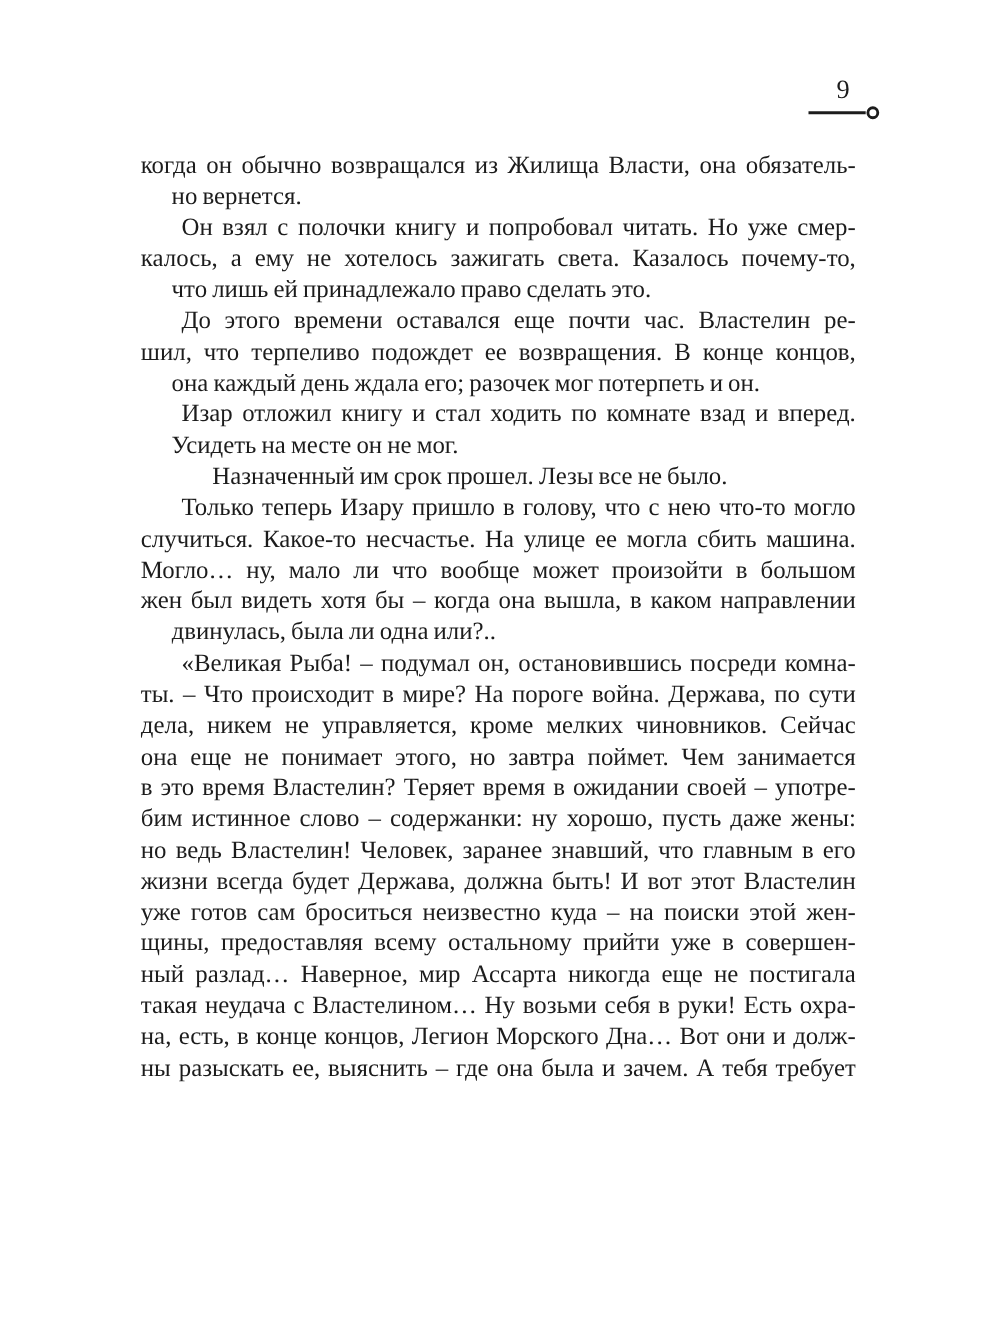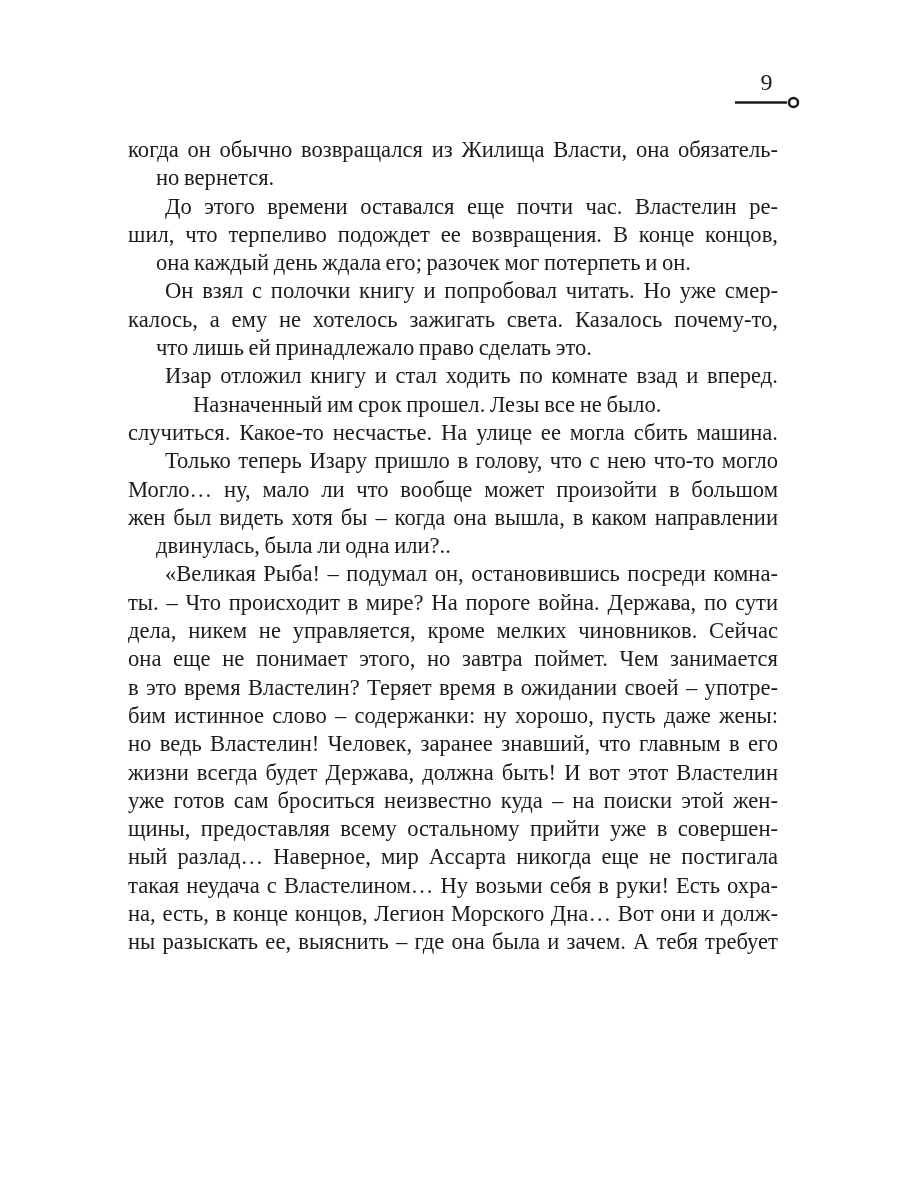--- a/index.html
+++ b/index.html
@@ -73,38 +73,39 @@
     <line x1="1" y1="7.5" x2="53" y2="7.5" stroke="#1c1c1c" stroke-width="2.6"></line>
     <circle cx="59.5" cy="7.5" r="4.5" fill="#ffffff" stroke="#1c1c1c" stroke-width="2.6"></circle>
   </svg>
 
   <div class="text-block">
       <div class="paragraph">
         <div class="line line-just">когда он обычно возвращался из Жилища Власти, она обязатель-</div>
         <div class="line line-last">но вернется.</div>
       </div>
       <div class="paragraph">
+        <div class="line line-just line-indent">Он взял с полочки книгу и попробовал читать. Но уже смер-</div>
+        <div class="line line-just">калось, а ему не хотелось зажигать света. Казалось почему-то,</div>
+        <div class="line line-last">что лишь ей принадлежало право сделать это.</div>
+      </div>
+      <div class="paragraph">
         <div class="line line-just line-indent">До этого времени оставался еще почти час. Властелин ре-</div>
         <div class="line line-just">шил, что терпеливо подождет ее возвращения. В конце концов,</div>
         <div class="line line-last">она каждый день ждала его; разочек мог потерпеть и он.</div>
       </div>
       <div class="paragraph">
-        <div class="line line-just line-indent">Он взял с полочки книгу и попробовал читать. Но уже смер-</div>
-        <div class="line line-just">калось, а ему не хотелось зажигать света. Казалось почему-то,</div>
-        <div class="line line-last">что лишь ей принадлежало право сделать это.</div>
-      </div>
-      <div class="paragraph">
         <div class="line line-just line-indent">Изар отложил книгу и стал ходить по комнате взад и вперед.</div>
+        <div class="line line-last">Усидеть на месте он не мог.</div>
       </div>
       <div class="paragraph">
         <div class="line line-last line-indent">Назначенный им срок прошел. Лезы все не было.</div>
       </div>
       <div class="paragraph">
+        <div class="line line-just line-indent">Только теперь Изару пришло в голову, что с нею что-то могло</div>
         <div class="line line-just">случиться. Какое-то несчастье. На улице ее могла сбить машина.</div>
-        <div class="line line-just line-indent">Только теперь Изару пришло в голову, что с нею что-то могло</div>
         <div class="line line-just">Могло… ну, мало ли что вообще может произойти в большом</div>
       </div>
       <div class="paragraph">
         <div class="line line-just">жен был видеть хотя бы – когда она вышла, в каком направлении</div>
         <div class="line line-last">двинулась, была ли одна или?..</div>
       </div>
       <div class="paragraph">
         <div class="line line-just line-indent">«Великая Рыба! – подумал он, остановившись посреди комна-</div>
         <div class="line line-just">ты. – Что происходит в мире? На пороге война. Держава, по сути</div>
         <div class="line line-just">дела, никем не управляется, кроме мелких чиновников. Сейчас</div>

